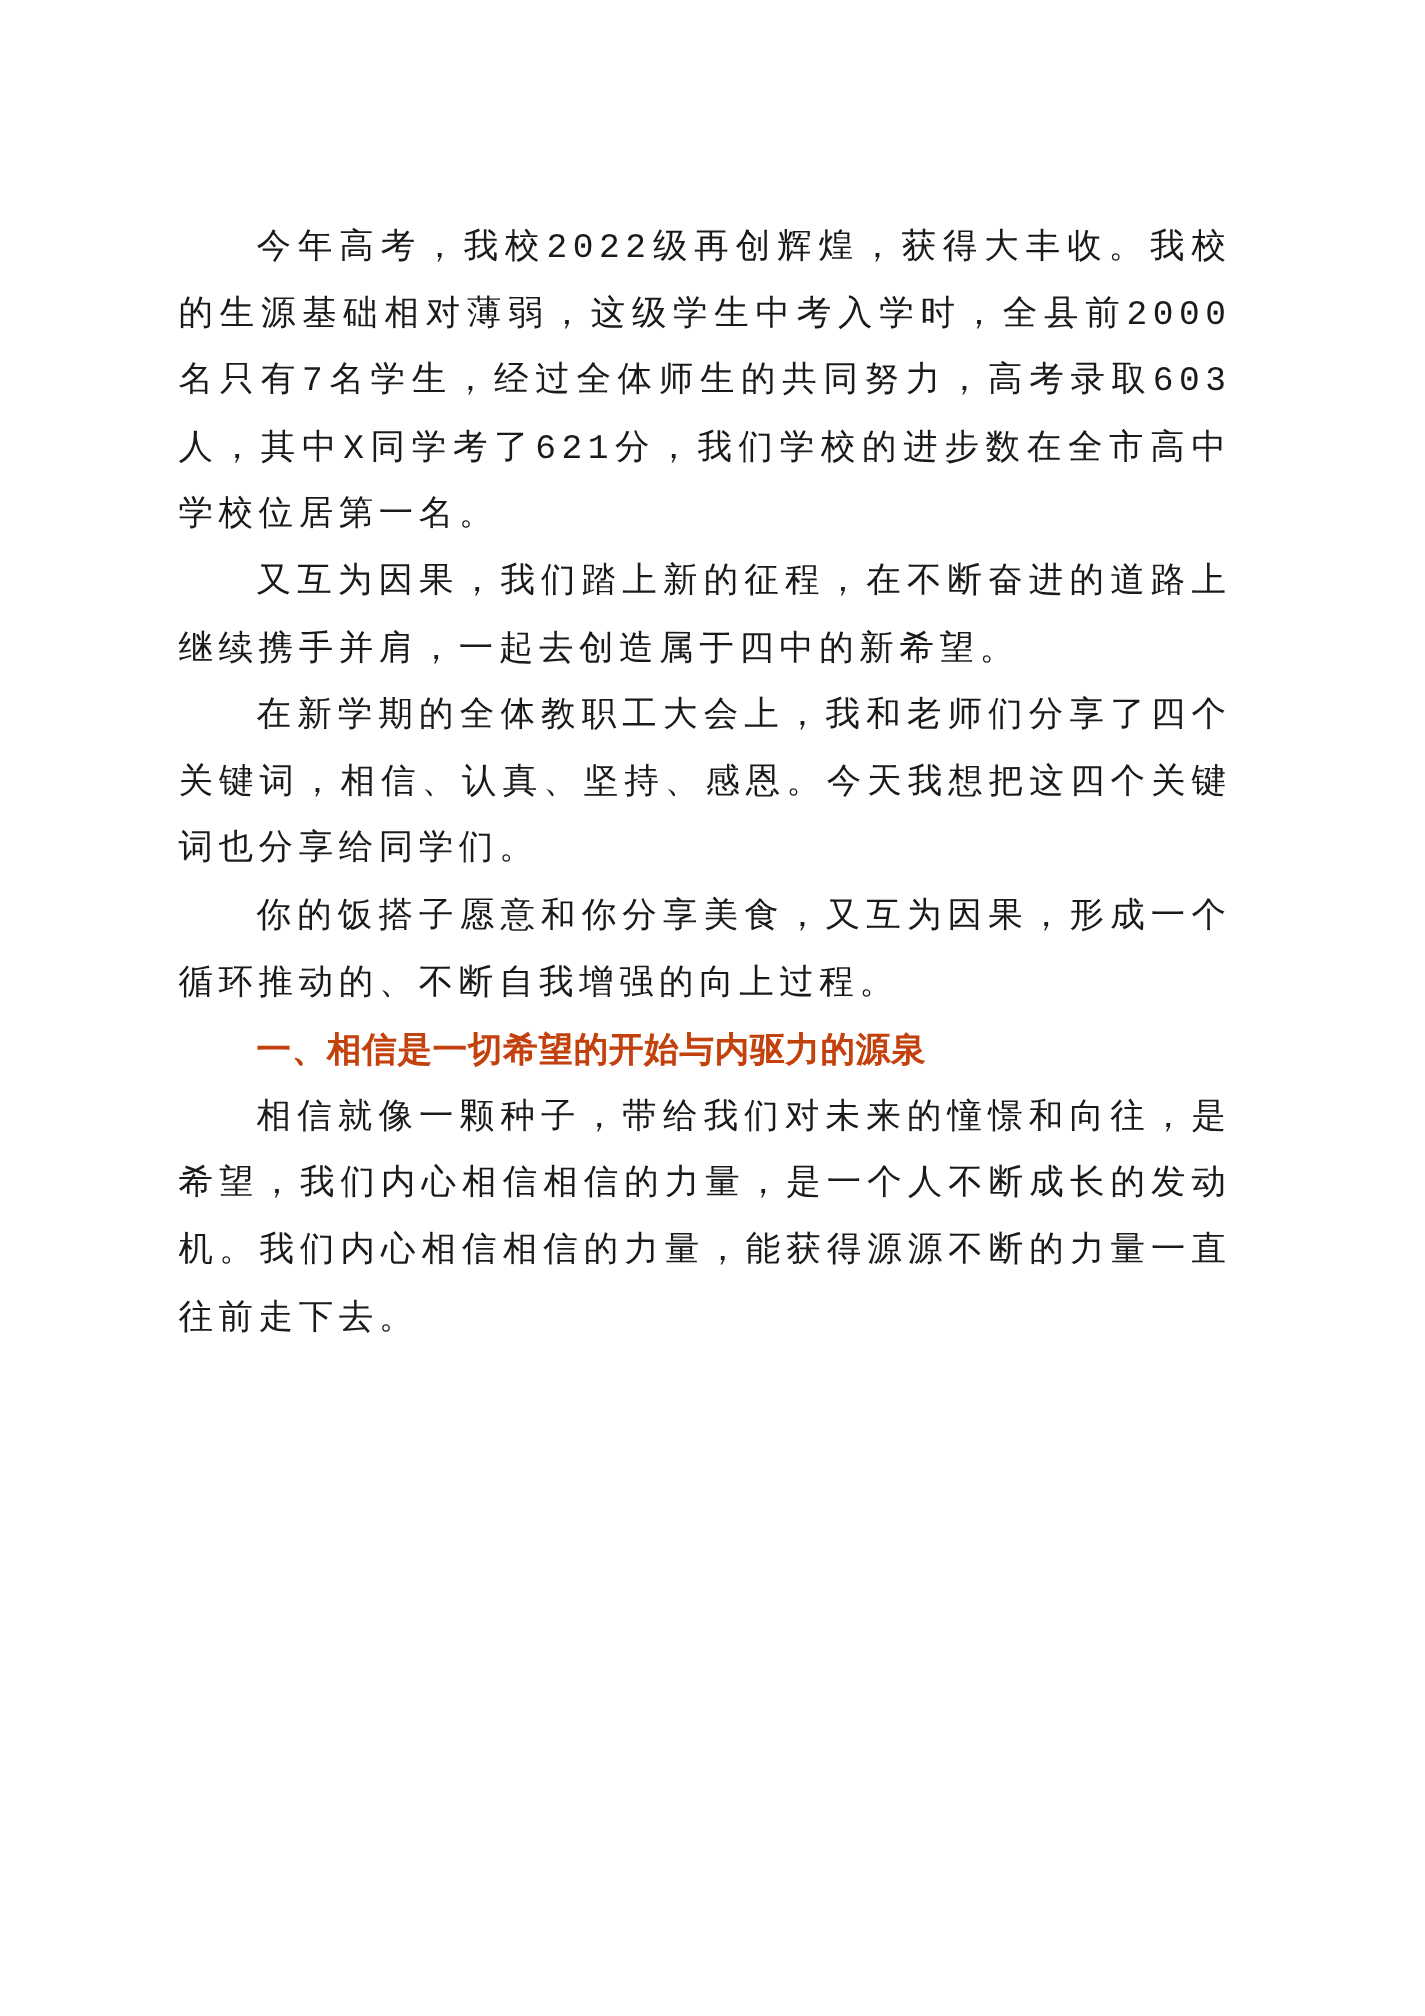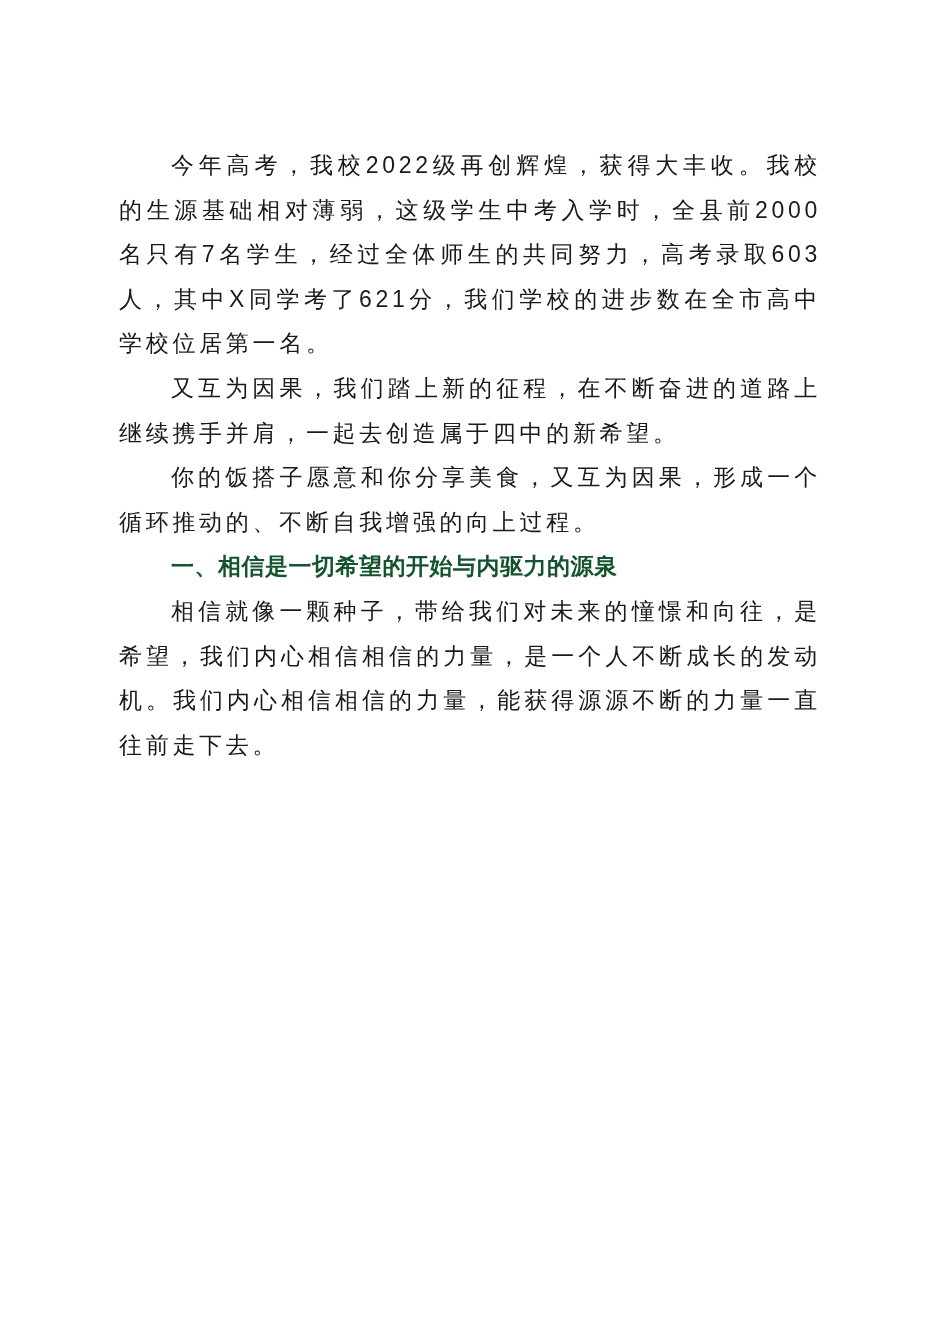--- a/index.html
+++ b/index.html
@@ -14,42 +14,43 @@
     overflow: hidden;
   }
   .page {
     position: absolute;
     left: 119px;
     top: 143px;
     width: 702px;
   }
   .para {
     margin: 0;
-    font-family: Liberation Sans, sans-serif;
+    font-family: Liberation Mono, monospace;
     font-size: 23px;
     line-height: 44.6px;
     color: #1a1a1a;
     text-indent: 52px;
     text-align: justify;
     letter-spacing: 3.7px;
     word-break: break-all;
   }
   .heading {
     margin: 0;
     font-family: "DejaVu Sans", "Liberation Sans", sans-serif;
     font-size: 23px;
     line-height: 44.6px;
-    color: #14532d;
+    color: #c2410c;
     font-weight: bold;
     text-indent: 52px;
     letter-spacing: 0.5px;
   }
 </style>
 </head>
 <body>
 
 <div class="page">
   <p class="para">今年高考，我校2022级再创辉煌，获得大丰收。我校的生源基础相对薄弱，这级学生中考入学时，全县前2000名只有7名学生，经过全体师生的共同努力，高考录取603人，其中X同学考了621分，我们学校的进步数在全市高中学校位居第一名。</p>
   <p class="para">又互为因果，我们踏上新的征程，在不断奋进的道路上继续携手并肩，一起去创造属于四中的新希望。</p>
+  <p class="para">在新学期的全体教职工大会上，我和老师们分享了四个关键词，相信、认真、坚持、感恩。今天我想把这四个关键词也分享给同学们。</p>
   <p class="para">你的饭搭子愿意和你分享美食，又互为因果，形成一个循环推动的、不断自我增强的向上过程。</p>
   <p class="heading">一、相信是一切希望的开始与内驱力的源泉</p>
   <p class="para">相信就像一颗种子，带给我们对未来的憧憬和向往，是希望，我们内心相信相信的力量，是一个人不断成长的发动机。我们内心相信相信的力量，能获得源源不断的力量一直往前走下去。</p>
 </div>
 
 </body></html>

